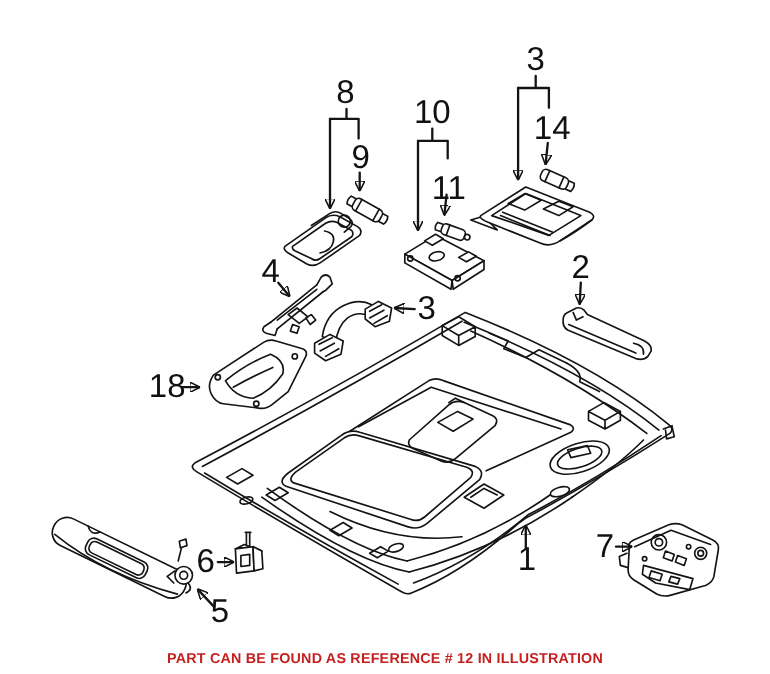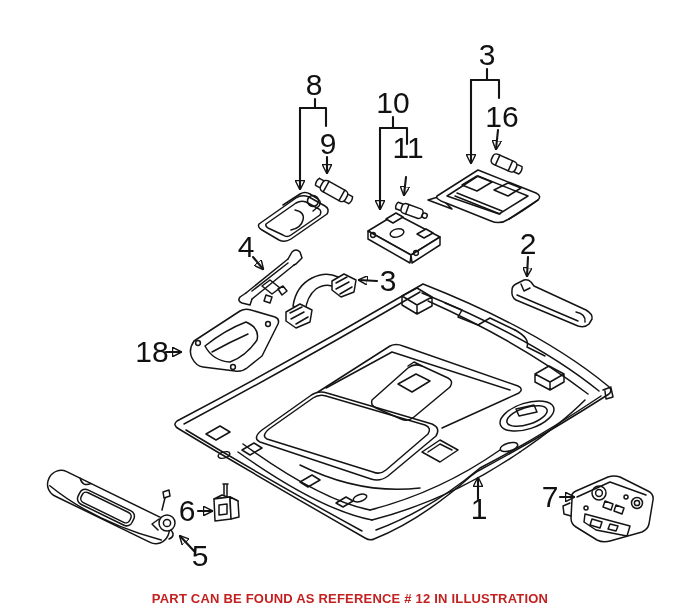--- a/index.html
+++ b/index.html
@@ -226,20 +226,20 @@
 <div class="callout" style="left:479px;top:509px">1</div>
 <div class="callout" style="left:528px;top:244px">2</div>
 <div class="callout" style="left:388px;top:281px">3</div>
 <div class="callout" style="left:246px;top:247px">4</div>
 <div class="callout" style="left:200px;top:556px">5</div>
 <div class="callout" style="left:187px;top:511px">6</div>
 <div class="callout" style="left:550px;top:497px">7</div>
 <div class="callout" style="left:314px;top:85px">8</div>
 <div class="callout" style="left:328px;top:144px">9</div>
 <div class="callout" style="left:393px;top:103px">10</div>
-<div class="callout" style="left:408px;top:148px">11</div>
+<div class="callout" style="left:408px;top:172px">11</div>
 <div class="callout" style="left:487px;top:55px">3</div>
 <div class="callout" style="left:152px;top:352px">18</div>
-<div class="callout" style="left:502px;top:117px">16</div>
+<div class="callout" style="left:502px;top:117px">14</div>
 
 <div class="note" style="color: rgb(196, 32, 32);">PART CAN BE FOUND AS REFERENCE # 12 IN ILLUSTRATION</div>
 
 </div>
 
 </body></html>

